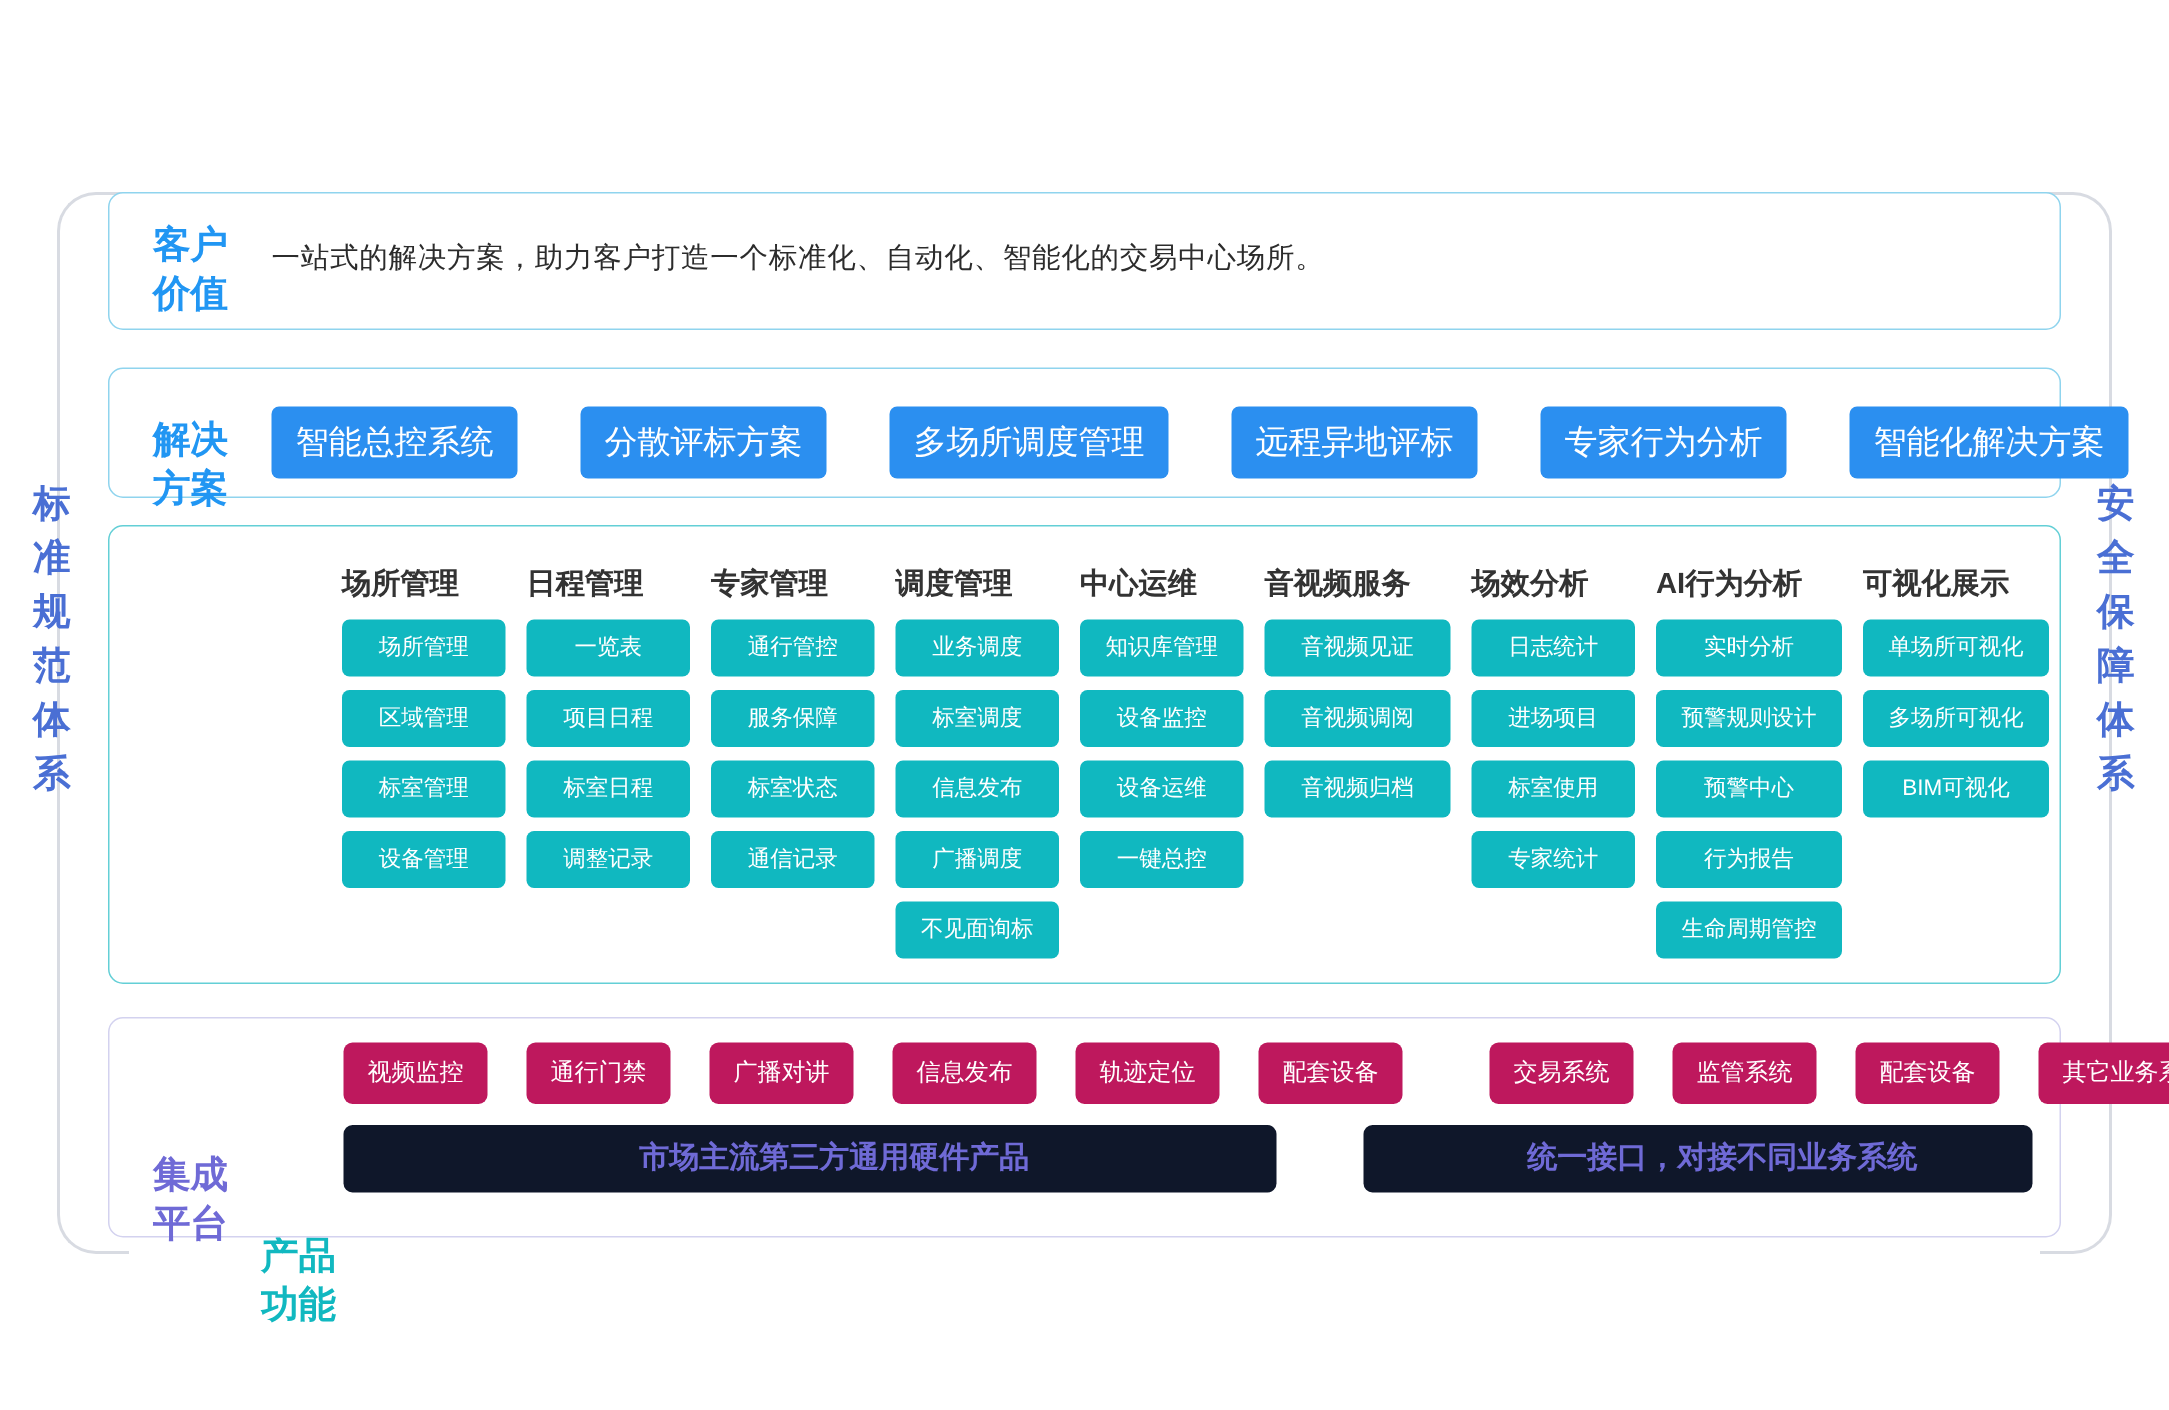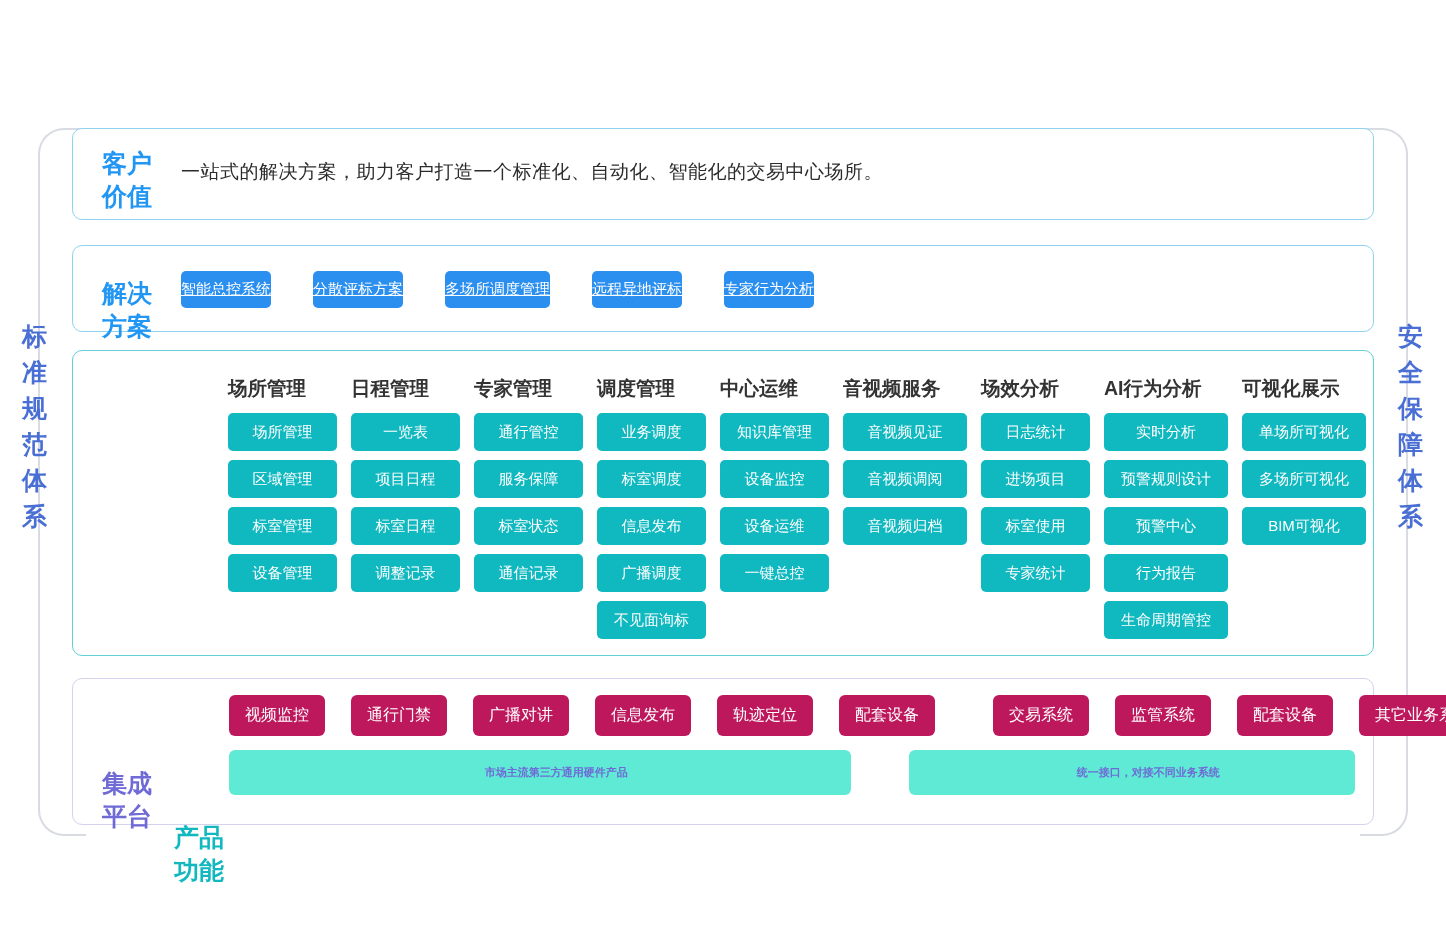--- a/index.html
+++ b/index.html
@@ -48,21 +48,21 @@
     position:absolute;left:108px;top:30px;
     font-size:19px;color:#2c2c2c;letter-spacing:.5px;
   }
 
   
   #p-solution{top:245px;height:87px;}
   #solution-label{top:16px;margin-top:15px;}
   .sol-wrap{position:absolute;left:108px;top:25px;right:16px;display:flex;gap:42px;}
   .sol-chip{
     background:#2b8ff0;color:#fff;border-radius:5px;
-    font-size:15px;padding:9px 0;white-space:nowrap;text-decoration:underline;
+    font-size:22px;padding:9px 16px;white-space:nowrap;
   }
 
   
   #p-product{top:350px;height:306px;}
   #product-label{top:470px;left:94px;position:absolute;}
   .cols{position:absolute;left:155px;top:24px;display:flex;gap:14px;}
   .col{display:flex;flex-direction:column;align-items:flex-start;width:109px;}
   .col.wide{width:124px;}
   .colhead{
     font-size:19.5px;font-weight:bold;color:#333333;
@@ -80,21 +80,21 @@
   .int-right{position:absolute;left:156px;top:16px;right:18px;}
   .int-chiprow{display:flex;}
   .int-group{display:flex;gap:26px;}
   .int-group.g2{margin-left:58px;}
   .int-chip{
     background:#be185d;color:#ffffff;border-radius:6px;
     font-size:16px;padding:10px 16px;white-space:nowrap;
   }
   .int-bars{display:flex;margin-top:14px;}
   .int-bar{
-    background:#5eead4;color:#6f6ad6;font-weight:bold;font-size:11px;
+    background:#0f172a;color:#6f6ad6;font-weight:bold;font-size:20px;
     border-radius:6px;height:45px;line-height:45px;text-align:center;padding-left:32px;
   }
   .int-bar.b1{width:668px;}
   .int-bar.b2{width:468px;margin-left:58px;}
 </style>
 </head>
 <body>
 
 <div class="canvas">
 
@@ -130,20 +130,21 @@
     <div class="rowlabel" id="solution-label">
       <div>解决</div>
       <div>方案</div>
     </div>
     <div class="sol-wrap" id="solution-chips">
         <div class="sol-chip">智能总控系统</div>
         <div class="sol-chip">分散评标方案</div>
         <div class="sol-chip">多场所调度管理</div>
         <div class="sol-chip">远程异地评标</div>
         <div class="sol-chip">专家行为分析</div>
+        <div class="sol-chip">智能化解决方案</div>
       </div>
   </div>
 
   <div class="panel teal" id="p-product">
     <div class="rowlabel teal" id="product-label">
       <div>产品</div>
       <div>功能</div>
     </div>
     <div class="cols" id="product-columns">
         <div class="col">

